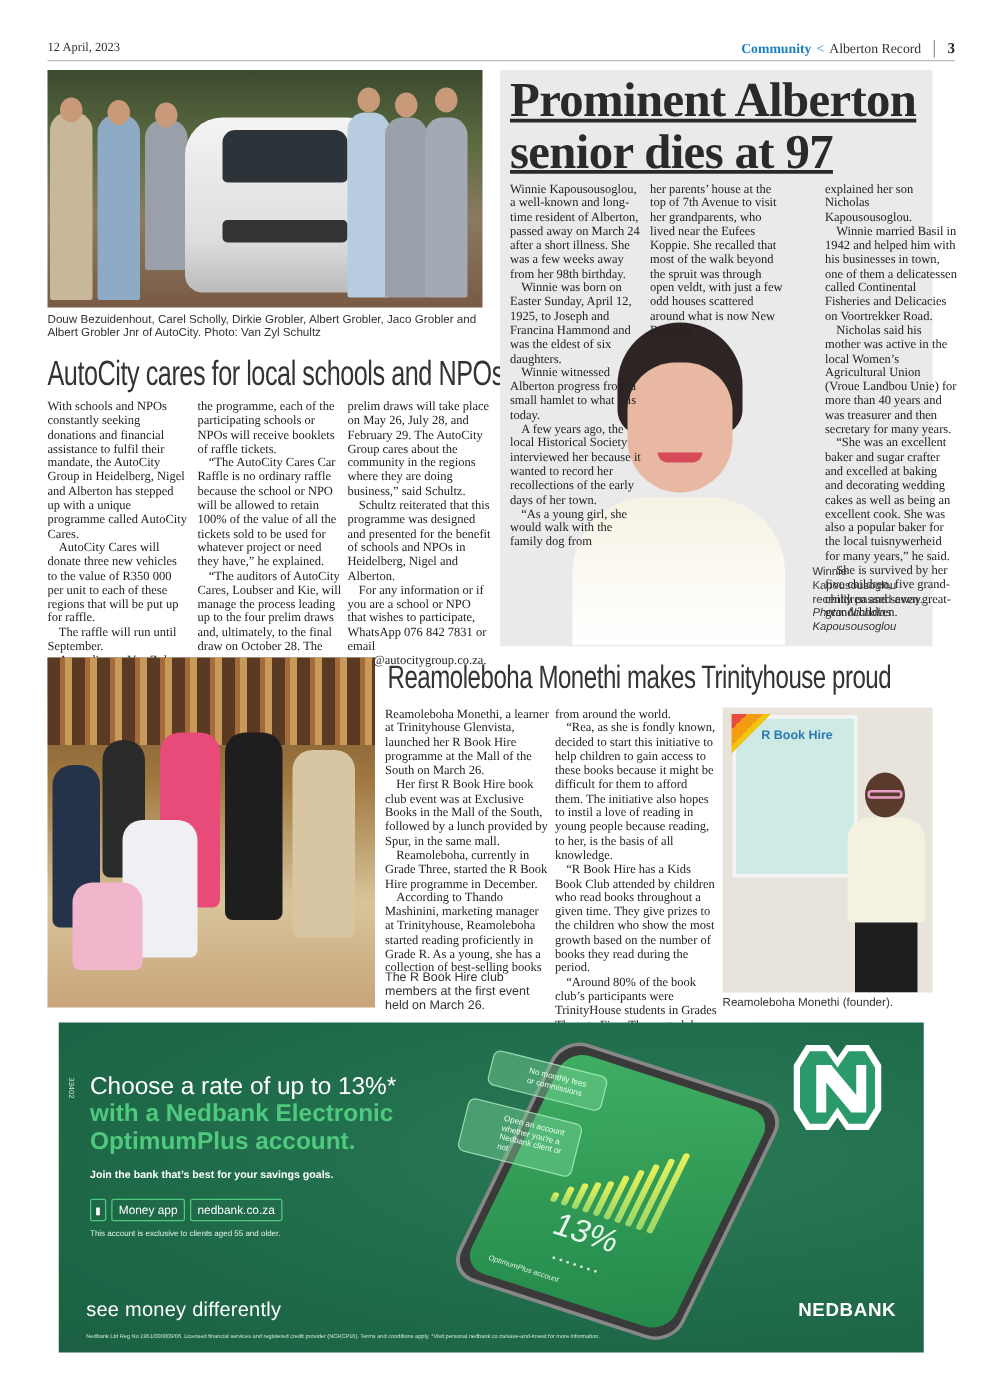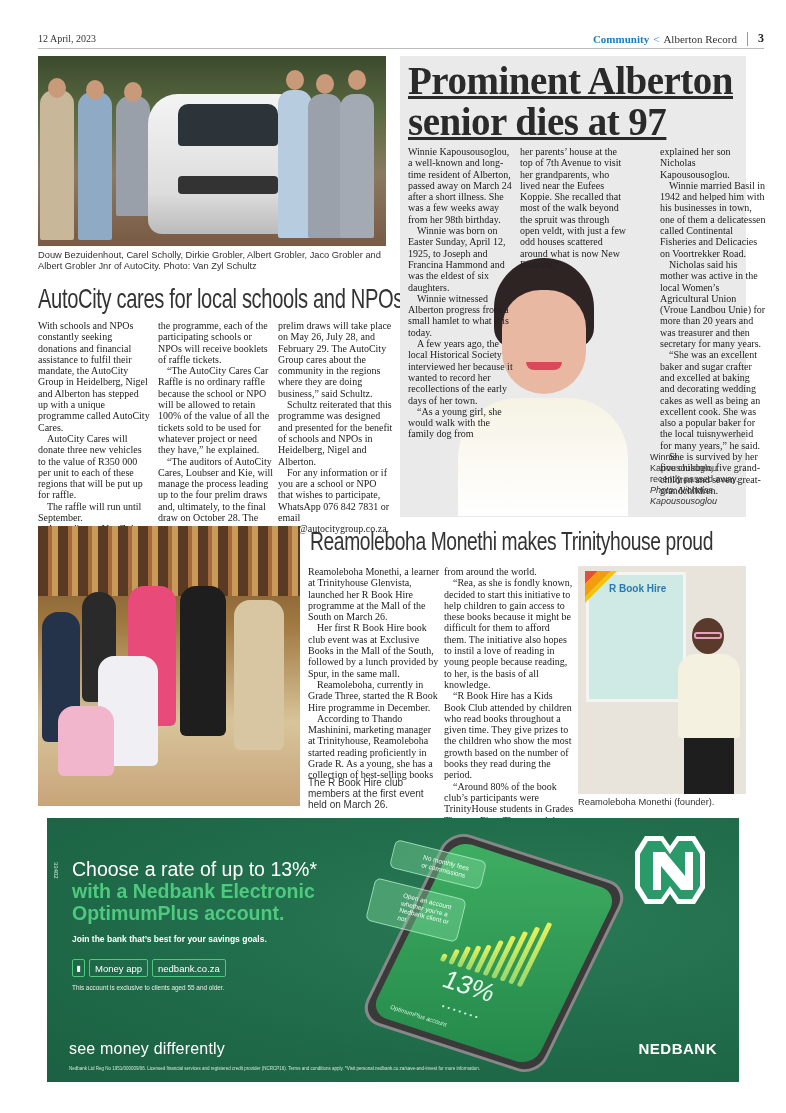--- a/index.html
+++ b/index.html
@@ -163,21 +163,21 @@
   <p>Winnie witnessed Alberton progress from a small hamlet to what it is today.</p>
   <p>A few years ago, the local Historical Society interviewed her because it wanted to record her recollections of the early days of her town.</p>
   <p>“As a young girl, she would walk with the family dog from</p>
 </div>
 <div class="abs col ob-col2">
   <p>her parents’ house at the top of 7th Avenue to visit her grandparents, who lived near the Eufees Koppie. She recalled that most of the walk beyond the spruit was through open veldt, with just a few odd houses scattered around what is now New Redruth,”</p>
 </div>
 <div class="abs col ob-col3">
   <p>explained her son Nicholas Kapousousoglou.</p>
   <p>Winnie married Basil in 1942 and helped him with his businesses in town, one of them a delicatessen called Continental Fisheries and Delicacies on Voortrekker Road.</p>
-  <p>Nicholas said his mother was active in the local Women’s Agricultural Union (Vroue Landbou Unie) for more than 20 years and was treasurer and then secretary for many years.</p>
+  <p>Nicholas said his mother was active in the local Women’s Agricultural Union (Vroue Landbou Unie) for more than 40 years and was treasurer and then secretary for many years.</p>
   <p>“She was an excellent baker and sugar crafter and excelled at baking and decorating wedding cakes as well as being an excellent cook. She was also a popular baker for the local tuisnywerheid for many years,” he said.</p>
   <p>She is survived by her five children, five grand-children and seven great-grandchildren.</p>
 </div>
 <div class="abs cap cap-obit">
   <div>Winnie Kapousousoglou recently passed away.</div>
   <div class="credit">Photo: Nicholas Kapousousoglou</div>
 </div>
 
 <div class="abs photo photo-kids">
   <div class="abs" style="left:0;top:0;width:262px;height:70px;background:repeating-linear-gradient(90deg,#5a3a22 0 10px,#a46a3a 10px 14px,#c89a5a 14px 20px);"></div>

